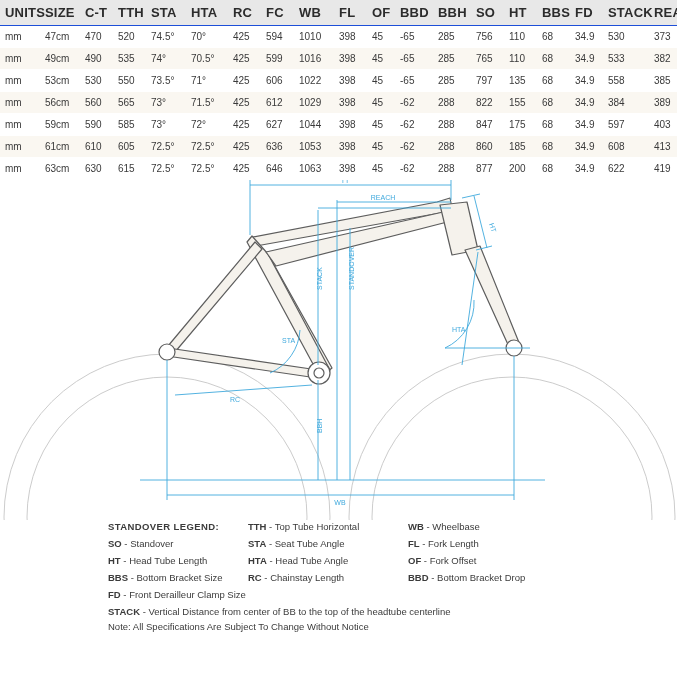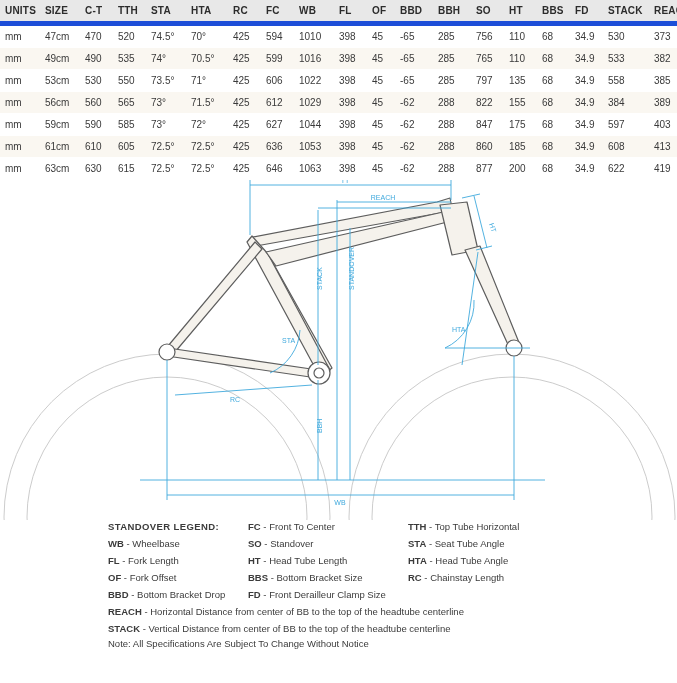--- a/index.html
+++ b/index.html
@@ -20,23 +20,23 @@
     width: 677px;
     border-collapse: collapse;
     font-size: 10px;
     table-layout: fixed;
   }
   table.geo th {
     background: #e8e8e8;
     font-weight: bold;
     text-align: left;
     padding: 5px 3px 5px 5px;
-    border-bottom: 5px solid #1d4ed8;
+    border-bottom: 1px solid #1d4ed8;
     color: #2c2c2c;
-    font-size: 10px;
+    font-size: 13px;
     letter-spacing: 0.2px;
   }
   table.geo td {
     padding: 5px 3px 5px 5px;
     font-size: 10px;
     color: #3a3a3a;
     border-bottom: 1px solid #ffffff;
   }
   table.geo tr.odd td {
     background: #faf7f1;
@@ -398,32 +398,30 @@
       <text x="230" y="222">RC</text>
       <text x="322" y="253" transform="rotate(-90 322 253)">BBH</text>
       <text x="340" y="325" text-anchor="middle">WB</text>
     </g>
   </svg>
 </div>
 
 <div class="legend">
   <div class="legend-grid" id="legend-grid">
       <div class="legend-item"><span class="legend-title">STANDOVER LEGEND:</span></div>
-      <div class="legend-item"><span class="abbr">FC</span><span> - </span><span>Front To Center</span></div>
       <div class="legend-item"><span class="abbr">TTH</span><span> - </span><span>Top Tube Horizontal</span></div>
       <div class="legend-item"><span class="abbr">WB</span><span> - </span><span>Wheelbase</span></div>
       <div class="legend-item"><span class="abbr">SO</span><span> - </span><span>Standover</span></div>
       <div class="legend-item"><span class="abbr">STA</span><span> - </span><span>Seat Tube Angle</span></div>
       <div class="legend-item"><span class="abbr">FL</span><span> - </span><span>Fork Length</span></div>
       <div class="legend-item"><span class="abbr">HT</span><span> - </span><span>Head Tube Length</span></div>
       <div class="legend-item"><span class="abbr">HTA</span><span> - </span><span>Head Tube Angle</span></div>
       <div class="legend-item"><span class="abbr">OF</span><span> - </span><span>Fork Offset</span></div>
       <div class="legend-item"><span class="abbr">BBS</span><span> - </span><span>Bottom Bracket Size</span></div>
       <div class="legend-item"><span class="abbr">RC</span><span> - </span><span>Chainstay Length</span></div>
       <div class="legend-item"><span class="abbr">BBD</span><span> - </span><span>Bottom Bracket Drop</span></div>
       <div class="legend-item"><span class="abbr">FD</span><span> - </span><span>Front Derailleur Clamp Size</span></div>
     </div>
   <div id="legend-wide">
-      <div class="legend-wide"><span class="abbr">REACH</span><span> - </span><span>Horizontal Distance from center of BB to the top of the headtube centerline</span></div>
       <div class="legend-wide"><span class="abbr">STACK</span><span> - </span><span>Vertical Distance from center of BB to the top of the headtube centerline</span></div>
     </div>
   <div class="note">Note: All Specifications Are Subject To Change Without Notice</div>
 </div>
 
 </body></html>

